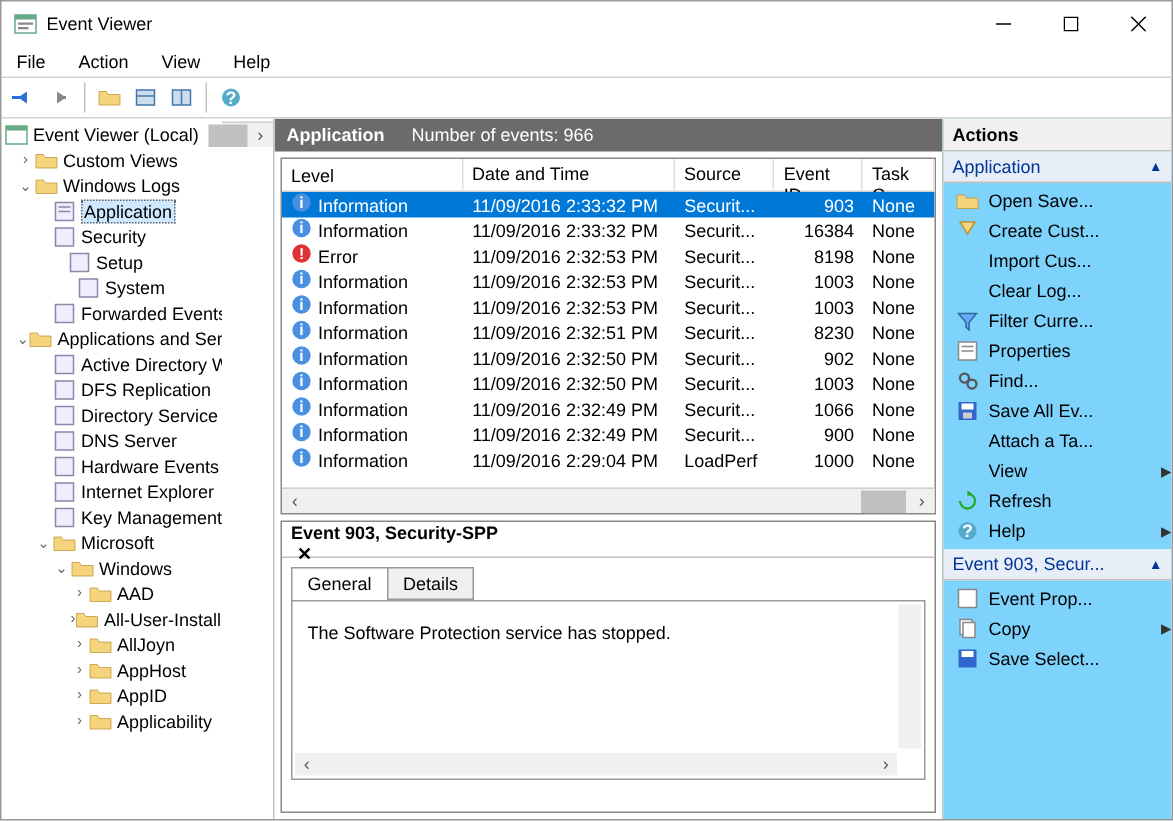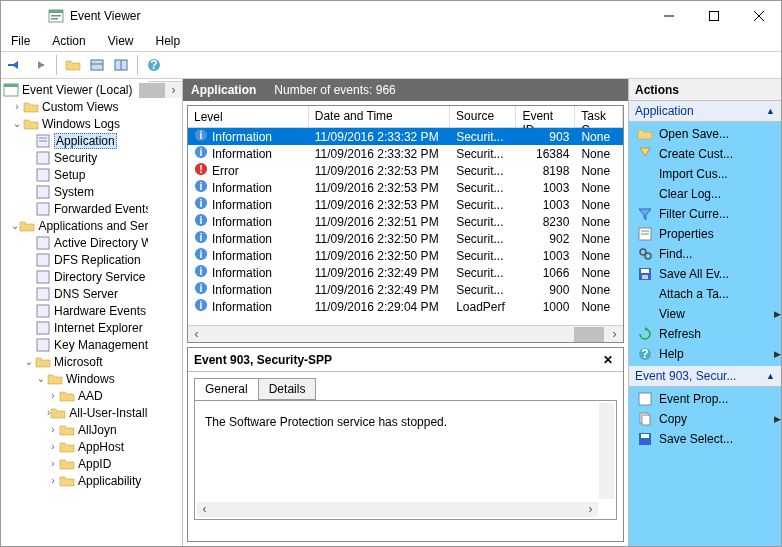--- a/index.html
+++ b/index.html
@@ -1,17 +1,17 @@
 <!DOCTYPE html>
 <html><head>
 <meta charset="utf-8">
 <style>
 * { box-sizing: border-box; margin: 0; padding: 0; font-family: "Segoe UI", Tahoma, sans-serif; font-size: 12px; }
 body { width: 782px; height: 547px; background: #fff; border: 1px solid #999; overflow: hidden; display: flex; flex-direction: column; }
-.titlebar { height: 30px; display: flex; align-items: center; padding: 0 0 0 8px; margin-left: 39px; }
+.titlebar { height: 30px; display: flex; align-items: center; padding: 0 0 0 8px; }
 .titlebar .ticon { width: 16px; height: 16px; margin-right: 6px; }
 .titlebar .title { flex: 1; }
 .tbtn { width: 45px; height: 30px; display: flex; align-items: center; justify-content: center; }
 .menubar { height: 20px; display: flex; align-items: center; padding-left: 6px; gap: 14px; }
 .menubar span { padding: 2px 4px; }
 .toolbar { height: 28px; border-top: 1px solid #d0d0d0; border-bottom: 1px solid #d0d0d0; display: flex; align-items: center; padding-left: 4px; gap: 2px; }
 .tool { width: 22px; height: 22px; display: flex; align-items: center; justify-content: center; border: 1px solid transparent; }
 .toolbar .sep { width: 1px; height: 20px; background: #c0c0c0; margin: 0 3px; }
 .main { flex: 1; display: flex; overflow: hidden; }
 .tree { width: 182px; border-right: 1px solid #c0c0c0; overflow: hidden; position: relative; padding-top: 2px; }
@@ -30,21 +30,21 @@
 .cell { padding: 0 6px; white-space: nowrap; overflow: hidden; }
 .c1 { width: 128px; display: flex; align-items: center; gap: 4px; }
 .c2 { width: 150px; }
 .c3 { width: 70px; }
 .c4 { width: 62px; text-align: right; }
 .c5 { width: 50px; }
 .scrollh { height: 17px; background: #f0f0f0; border-top: 1px solid #d0d0d0; display: flex; align-items: center; }
 .scrollh .arrow { width: 17px; height: 17px; display: flex; align-items: center; justify-content: center; color: #555; }
 .scrollh .thumb { width: 30px; height: 15px; background: #c0c0c0; margin-left: auto; margin-right: 2px; }
 .detail { border: 1px solid #888; margin: 0 4px 4px 4px; flex: 1; display: flex; flex-direction: column; }
-.detailhdr { height: 24px; display: flex; align-items: center; padding: 0 6px; border-bottom: 1px solid #c0c0c0; }
+.detailhdr { height: 24px; display: flex; padding: 0 6px; border-bottom: 1px solid #c0c0c0; flex-direction: column; }
 .detailhdr .dt { flex: 1; font-weight: bold; }
 .closex { width: 18px; height: 18px; display: flex; align-items: center; justify-content: center; font-weight: bold; }
 .tabs { display: flex; padding: 6px 6px 0 6px; }
 .tab { border: 1px solid #999; border-bottom: none; padding: 3px 10px; background: #fff; margin-right: -1px; }
 .tab.inactive { background: #f0f0f0; border-bottom: 1px solid #999; }
 .tabbody { border: 1px solid #999; margin: 0 6px 21px 6px; padding: 14px 10px; flex: 1; position: relative; }
 .tabbody .msg { }
 .actions { width: 152px; background: #7dd3fc; overflow: hidden; }
 .actions .ahdr { height: 22px; background: #f0f0f0; border-bottom: 1px solid #c0c0c0; padding-left: 6px; display: flex; align-items: center; font-weight: bold; }
 .actions .grouphdr { background: #e8eef7; border-bottom: 1px solid #c0c0c0; padding: 3px 6px; display: flex; align-items: center; font-weight: normal; color: #003399; }
@@ -171,27 +171,27 @@
             <line x1="4" y1="8" x2="12" y2="8" stroke="#88a"></line>
           </svg>
           <span class="sel">Application</span>
         </div>
     <div class="node" style="padding-left:34px">
           <svg class="nicon" viewBox="0 0 16 16">
             <rect x="2" y="2" width="12" height="12" fill="#eef" stroke="#88a"></rect>
           </svg>
           <span>Security</span>
         </div>
-    <div class="node" style="padding-left:34px">
+    <div class="node" style="padding-left:44px">
           <svg class="nicon" viewBox="0 0 16 16">
             <rect x="2" y="2" width="12" height="12" fill="#eef" stroke="#88a"></rect>
           </svg>
           <span>Setup</span>
         </div>
-    <div class="node" style="padding-left:34px">
+    <div class="node" style="padding-left:50px">
           <svg class="nicon" viewBox="0 0 16 16">
             <rect x="2" y="2" width="12" height="12" fill="#eef" stroke="#88a"></rect>
           </svg>
           <span>System</span>
         </div>
     <div class="node" style="padding-left:34px">
           <svg class="nicon" viewBox="0 0 16 16">
             <rect x="2" y="2" width="12" height="12" fill="#eef" stroke="#88a"></rect>
           </svg>
           <span>Forwarded Events</span>

